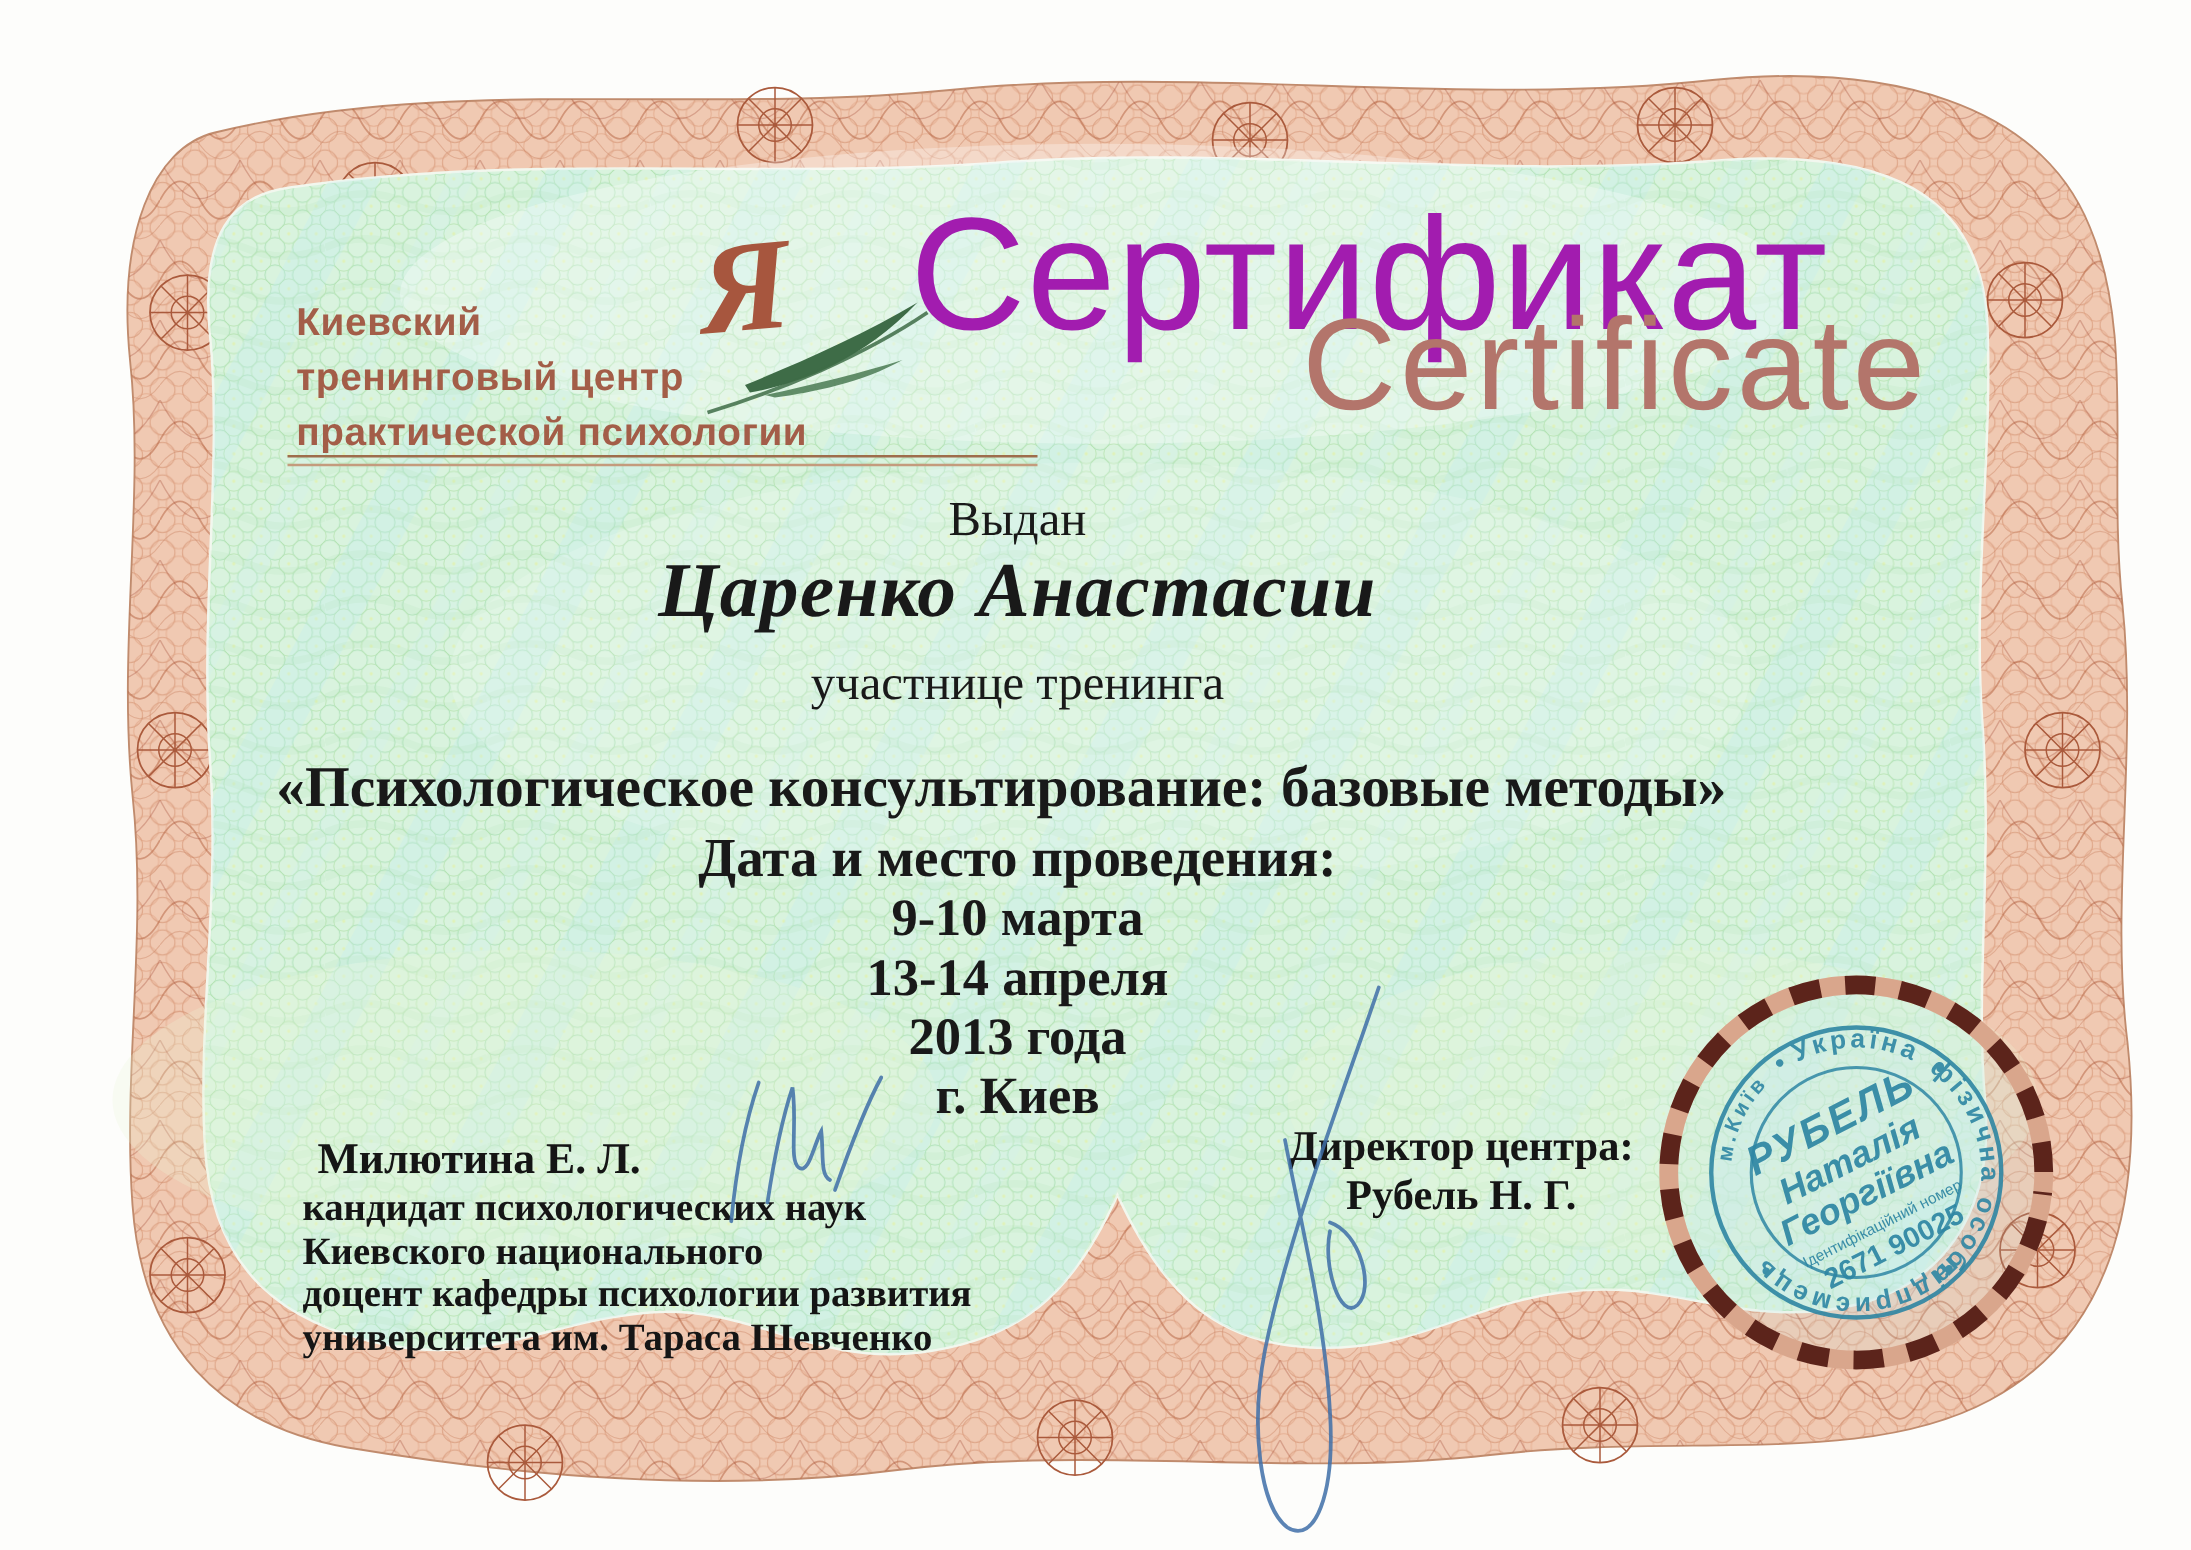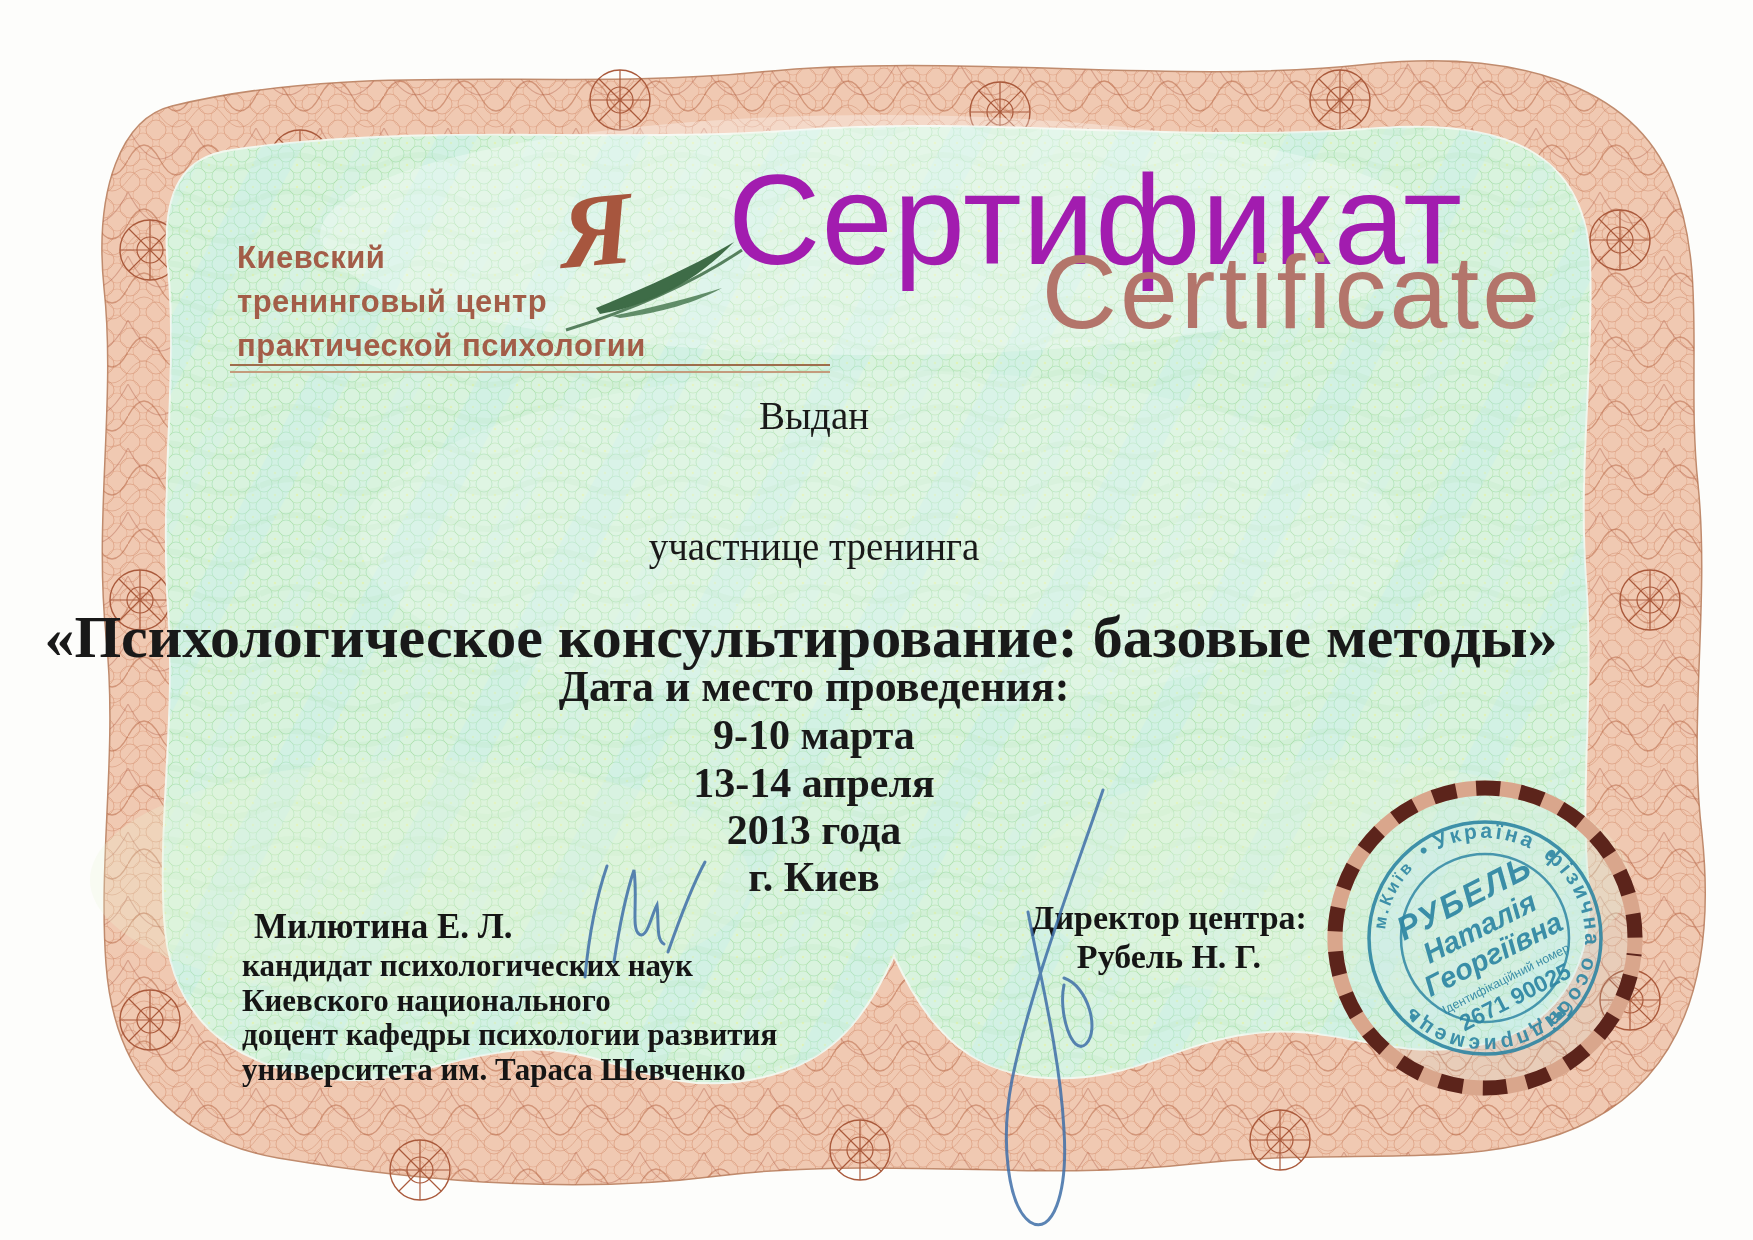--- a/index.html
+++ b/index.html
@@ -15,21 +15,21 @@
   .logo-ya{left:560px;top:178px;font-size:104px;font-weight:bold;font-style:italic;
            color:#a7563e;transform:rotate(-5deg);line-height:1;}
   .title-ru{left:728px;top:156px;font-family:"Liberation Sans",sans-serif;
             font-size:128px;line-height:1;color:#a21caf;letter-spacing:1px;}
   .title-en{right:210px;top:240px;font-family:"Liberation Sans",sans-serif;
             font-size:104px;line-height:1;color:#b3756b;letter-spacing:3px;}
   .cline{left:0;top:0;width:1592px;text-align:center;color:#191919;padding-left:36px;box-sizing:border-box;}
   .issued{top:393px;font-size:39px;}
   .rname{top:438px;font-size:62px;font-weight:bold;font-style:italic;letter-spacing:1px;}
   .rrole{top:524px;font-size:39px;}
-  .course{top:603px;font-size:60px;font-weight:bold;padding-left:10px;}
+  .course{top:603px;font-size:46px;font-weight:bold;padding-left:10px;}
   .dplabel{top:661px;font-size:44px;font-weight:bold;}
   .d1{top:711px}.d2{top:759px}.d3{top:806px}.d4{top:853px}
   .dline{font-size:42px;font-weight:bold;}
   .trainer{left:242px;top:905px;color:#151515;}
   .trainer .t1{font-size:35px;font-weight:bold;line-height:40px;}
   .trainer .t2{font-size:35px;font-weight:bold;line-height:44px;padding-left:12px;}
   .trainer .cr{font-size:31px;font-weight:bold;line-height:34.5px;}
   .director{left:1014px;top:898px;width:310px;text-align:center;color:#151515;}
   .director .d-l{font-size:34px;font-weight:bold;line-height:40px;white-space:nowrap;}
   .director .d-n{font-size:34px;font-weight:bold;line-height:38px;}
@@ -132,20 +132,21 @@
     <div>Киевский</div>
     <div>тренинговый центр</div>
     <div>практической психологии</div>
   </div>
   <div class="abs rule"></div>
   <div class="abs logo-ya">Я</div>
   <div class="abs title-ru">Сертификат</div>
   <div class="abs title-en">Certificate</div>
 
   <div class="abs cline issued">Выдан</div>
+  <div class="abs cline rname">Царенко Анастасии</div>
   <div class="abs cline rrole">участнице тренинга</div>
   <div class="abs cline course">«Психологическое консультирование: базовые методы»</div>
   <div class="abs cline dplabel">Дата и место проведения:</div>
   <div class="abs cline dline d1">9-10 марта</div>
   <div class="abs cline dline d2">13-14 апреля</div>
   <div class="abs cline dline d3">2013 года</div>
   <div class="abs cline dline d4">г. Киев</div>
 
   <div class="abs trainer">
     <div class="t2">Милютина Е. Л.</div>

